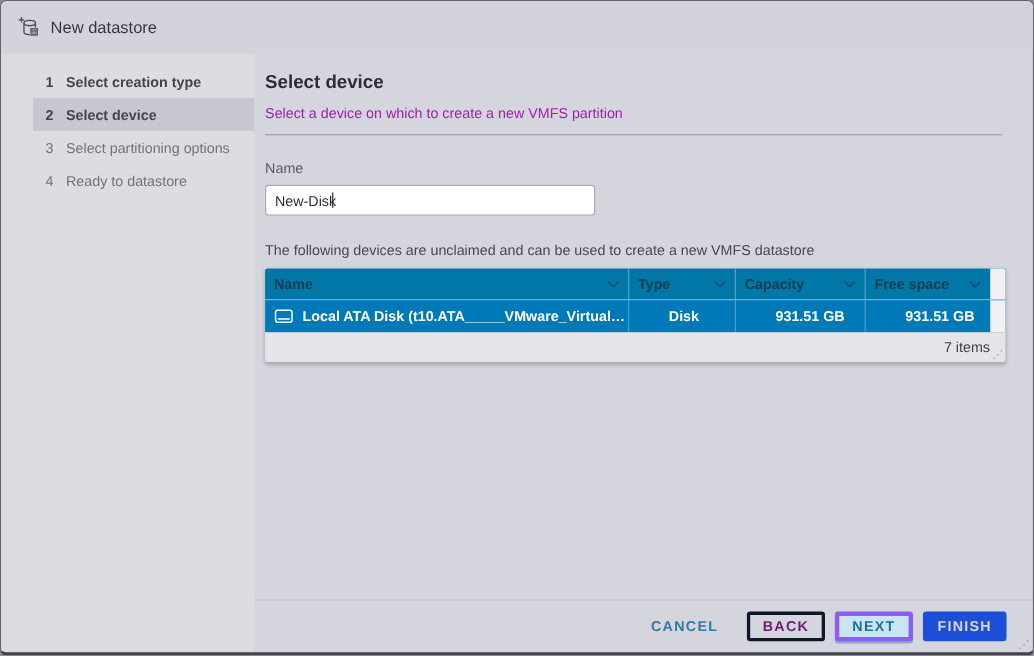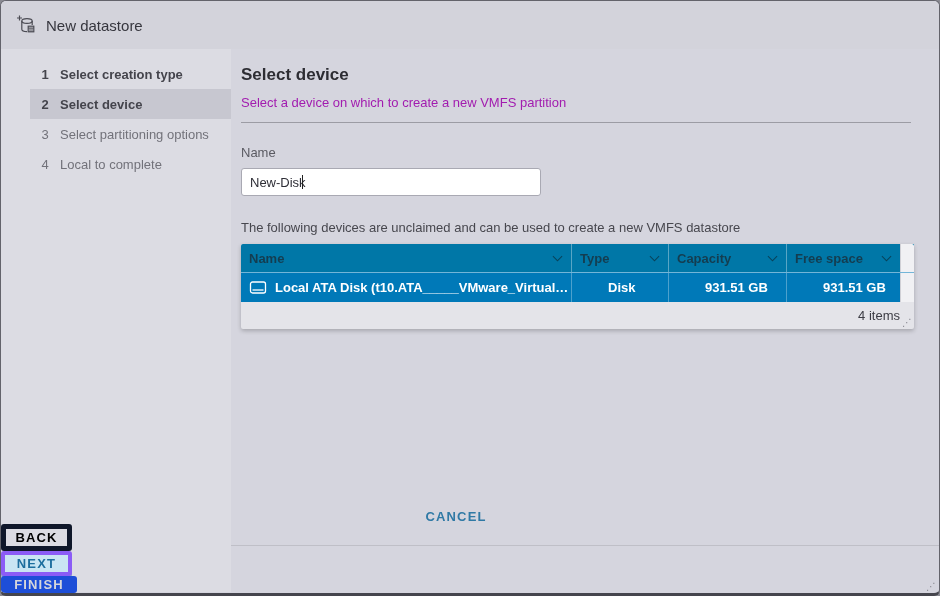--- a/index.html
+++ b/index.html
@@ -46,27 +46,27 @@
   .g-row .cell + .cell{border-left:1px solid rgba(255,255,255,.3);padding-left:36px;}
   .chev{width:7px;height:7px;border-right:1.6px solid rgba(10,50,66,.75);
     border-bottom:1.6px solid rgba(10,50,66,.75);transform:rotate(45deg);margin:-3px 2px 0 6px;flex:0 0 auto;}
   .gutter{width:14px;background:#f1f1f4;border-left:1px solid #d0d0d6;border-radius:0 2px 0 0;}
   .disk-glyph{margin-right:8px;flex:0 0 auto;display:flex;}
   .g-foot{height:27px;display:flex;align-items:center;justify-content:flex-end;
     padding-right:14px;font-size:13px;color:#3c3c44;position:relative;}
   .grip{font-size:10px;color:#8a8a92;line-height:1;}
   .g-foot .grip{position:absolute;right:2px;bottom:1px;}
   
-  .footer{position:absolute;left:0;right:0;bottom:0;height:48px;display:flex;
-    justify-content:flex-end;padding-right:16px;flex-direction:column;}
+  .footer{position:absolute;left:0;right:0;bottom:0;height:48px;display:flex;align-items:center;
+    justify-content:flex-end;padding-right:24px;}
   .footer::before{content:"";position:absolute;left:230px;right:0;top:0;height:1px;background:rgba(0,0,0,.10);}
   .btn{font-family:inherit;font-size:13px;font-weight:700;letter-spacing:.09em;border-radius:3px;
     height:27px;cursor:pointer;}
   .btn-link{background:none;border:none;color:#2f79a5;padding:0 14px;margin-right:12px;}
-  .btn-outline{background:transparent;border:5px solid #0f172a;color:#000000;width:71px;margin-right:9px;}
+  .btn-outline{background:transparent;border:3px solid #0f172a;color:#701a75;width:71px;margin-right:9px;}
   .btn-next{background:#c9e5f3;border:4px solid #8b5cf6;color:#1d6e9e;width:71px;margin-right:9px;
     box-shadow:0 2px 0 rgba(0,90,140,.35);}
   .btn-disabled{background:#1d4ed8;border:none;color:#d6d6db;width:76px;cursor:default;}
   .win-grip{position:absolute;right:3px;bottom:1px;}
 </style>
 </head>
 <body>
 
 <div class="window">
 
@@ -96,21 +96,21 @@
       <li class="step active">
         <span class="num">2</span>
         <span class="label">Select device</span>
       </li>
       <li class="step">
         <span class="num">3</span>
         <span class="label">Select partitioning options</span>
       </li>
       <li class="step">
         <span class="num">4</span>
-        <span class="label">Local to complete</span>
+        <span class="label">Ready to datastore</span>
       </li>
     </ol>
   </div>
 
   <div class="content">
     <div class="heading">Select device</div>
     <div class="subheading">Select a device on which to create a new VMFS partition</div>
     <hr class="divider">
 
     <div class="field-label">Name</div>
@@ -152,21 +152,21 @@
           </span>
           <span>Local ATA Disk (t10.ATA_____VMware_Virtual…</span>
         </div>
         <div class="cell c-type">Disk</div>
         <div class="cell c-cap">931.51 GB</div>
         <div class="cell c-free">931.51 GB</div>
         <div class="gutter" style="border-radius:0"></div>
       </div>
 
       <div class="g-foot">
-        <span>4 items</span>
+        <span>7 items</span>
         <span class="grip">⋰</span>
       </div>
     </div>
   </div>
 
   <div class="footer">
     <button class="btn btn-link">CANCEL</button>
     <button class="btn btn-outline">BACK</button>
     <button class="btn btn-next">NEXT</button>
     <button class="btn btn-disabled">FINISH</button>

